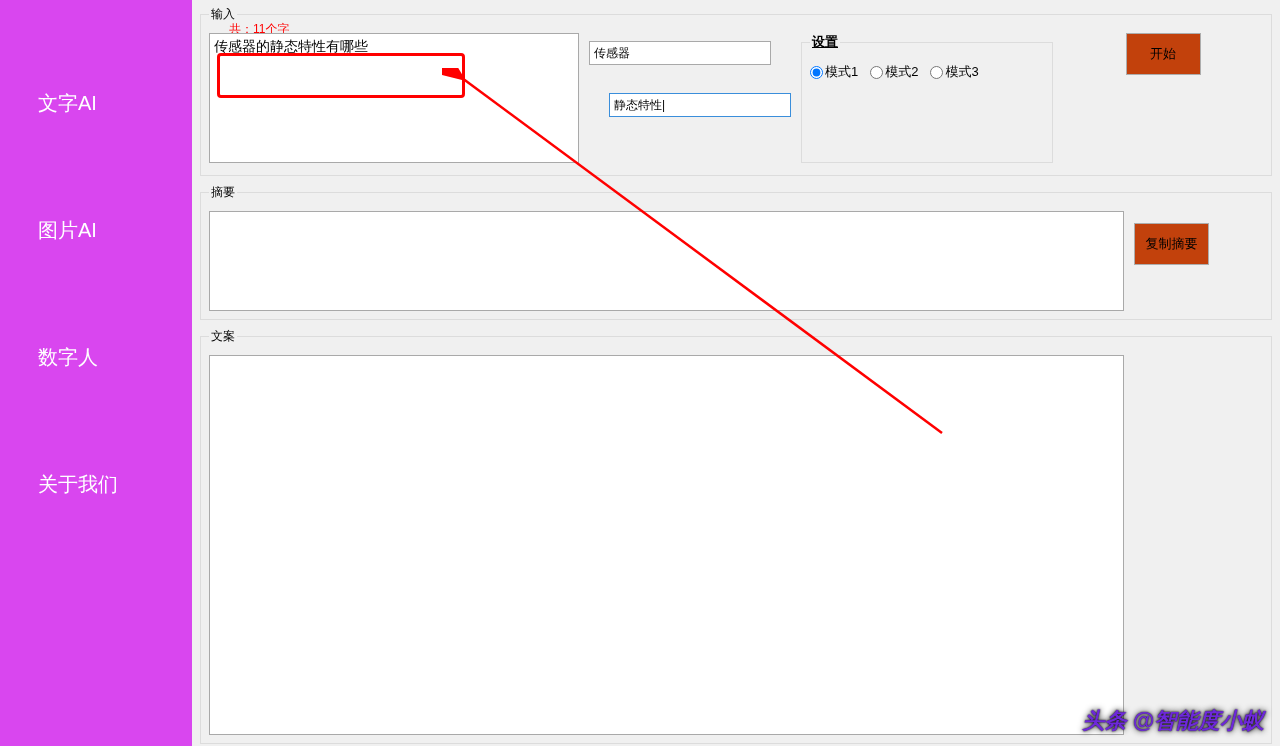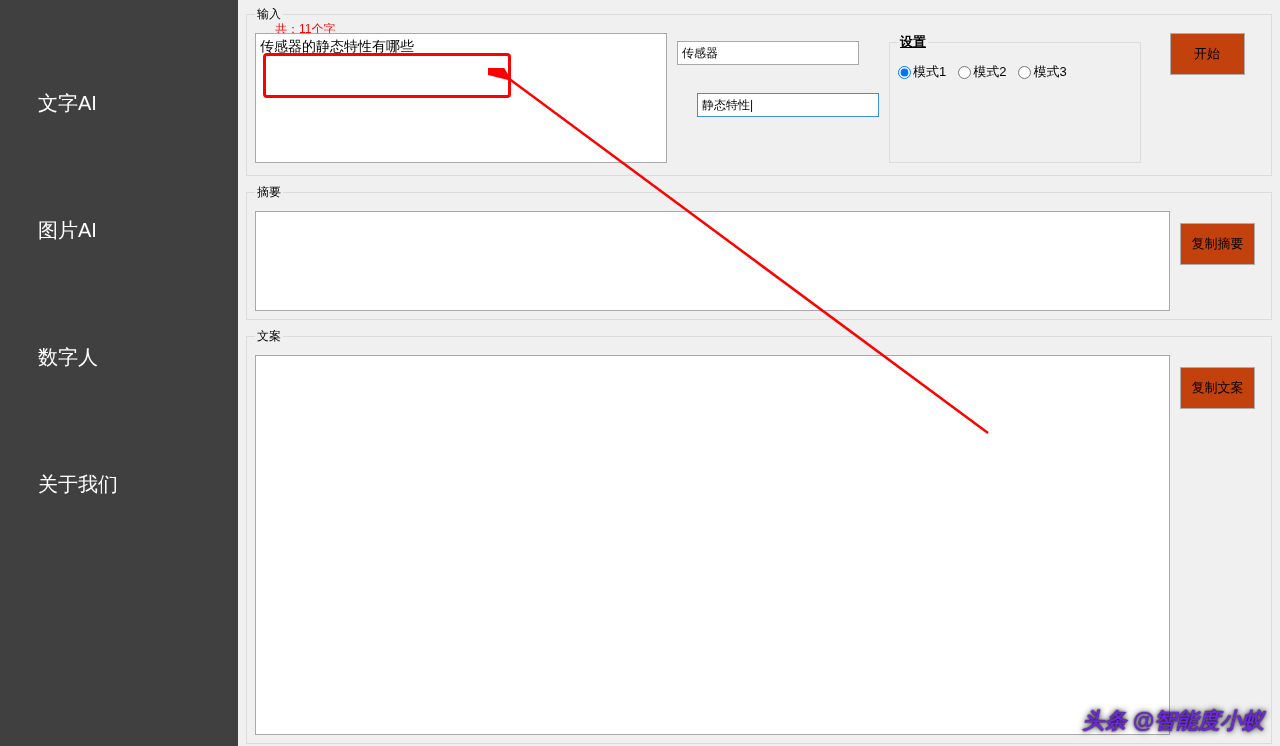--- a/index.html
+++ b/index.html
@@ -5,22 +5,22 @@
     * { box-sizing: border-box; margin: 0; padding: 0; }
     body {
       font-family: "Microsoft YaHei", SimSun, Arial, sans-serif;
       background: #f0f0f0;
       display: flex;
       width: 1280px;
       height: 746px;
       overflow: hidden;
     }
     .sidebar {
-      width: 238px;
-      background: #404040;
+      width: 192px;
+      background: #d946ef;
       color: #fff;
       display: flex;
       flex-direction: column;
       padding-top: 60px;
     }
     .sidebar-item {
       padding: 30px 0 30px 38px;
       font-size: 20px;
       cursor: pointer;
       margin-bottom: 40px;
@@ -47,21 +47,21 @@
       align-items: flex-start;
     }
     .char-count {
       color: red;
       font-size: 12px;
       position: absolute;
       top: -2px;
       left: 28px;
     }
     textarea.main-input {
-      width: 412px;
+      width: 370px;
       height: 130px;
       resize: none;
       font-size: 14px;
       padding: 4px;
       border: 1px solid #a9a9a9;
       font-family: SimSun, "Microsoft YaHei", Arial;
     }
     .highlight-box {
       border: 3px solid #ff0000;
       border-radius: 4px;
@@ -218,23 +218,20 @@
       <div class="abstract-btn-wrap">
         <button class="copy-btn">复制摘要</button>
       </div>
     </div>
   </fieldset>
 
   <fieldset class="group">
     <legend>文案</legend>
     <div class="section-row">
       <textarea class="copy-content" style=""></textarea>
-      <div class="copy-btn-wrap">
-        <button class="copy-btn">复制文案</button>
-      </div>
     </div>
   </fieldset>
 
   <svg class="arrow" width="520" height="380">
     <defs>
       <marker id="arrowhead" markerWidth="12" markerHeight="10" refX="2" refY="5" orient="auto">
         <polygon points="12 0, 0 5, 12 10" fill="#ff0000"></polygon>
       </marker>
     </defs>
     <line x1="500" y1="365" x2="20" y2="10" stroke="#ff0000" stroke-width="2.5" marker-end="url(#arrowhead)"></line>

